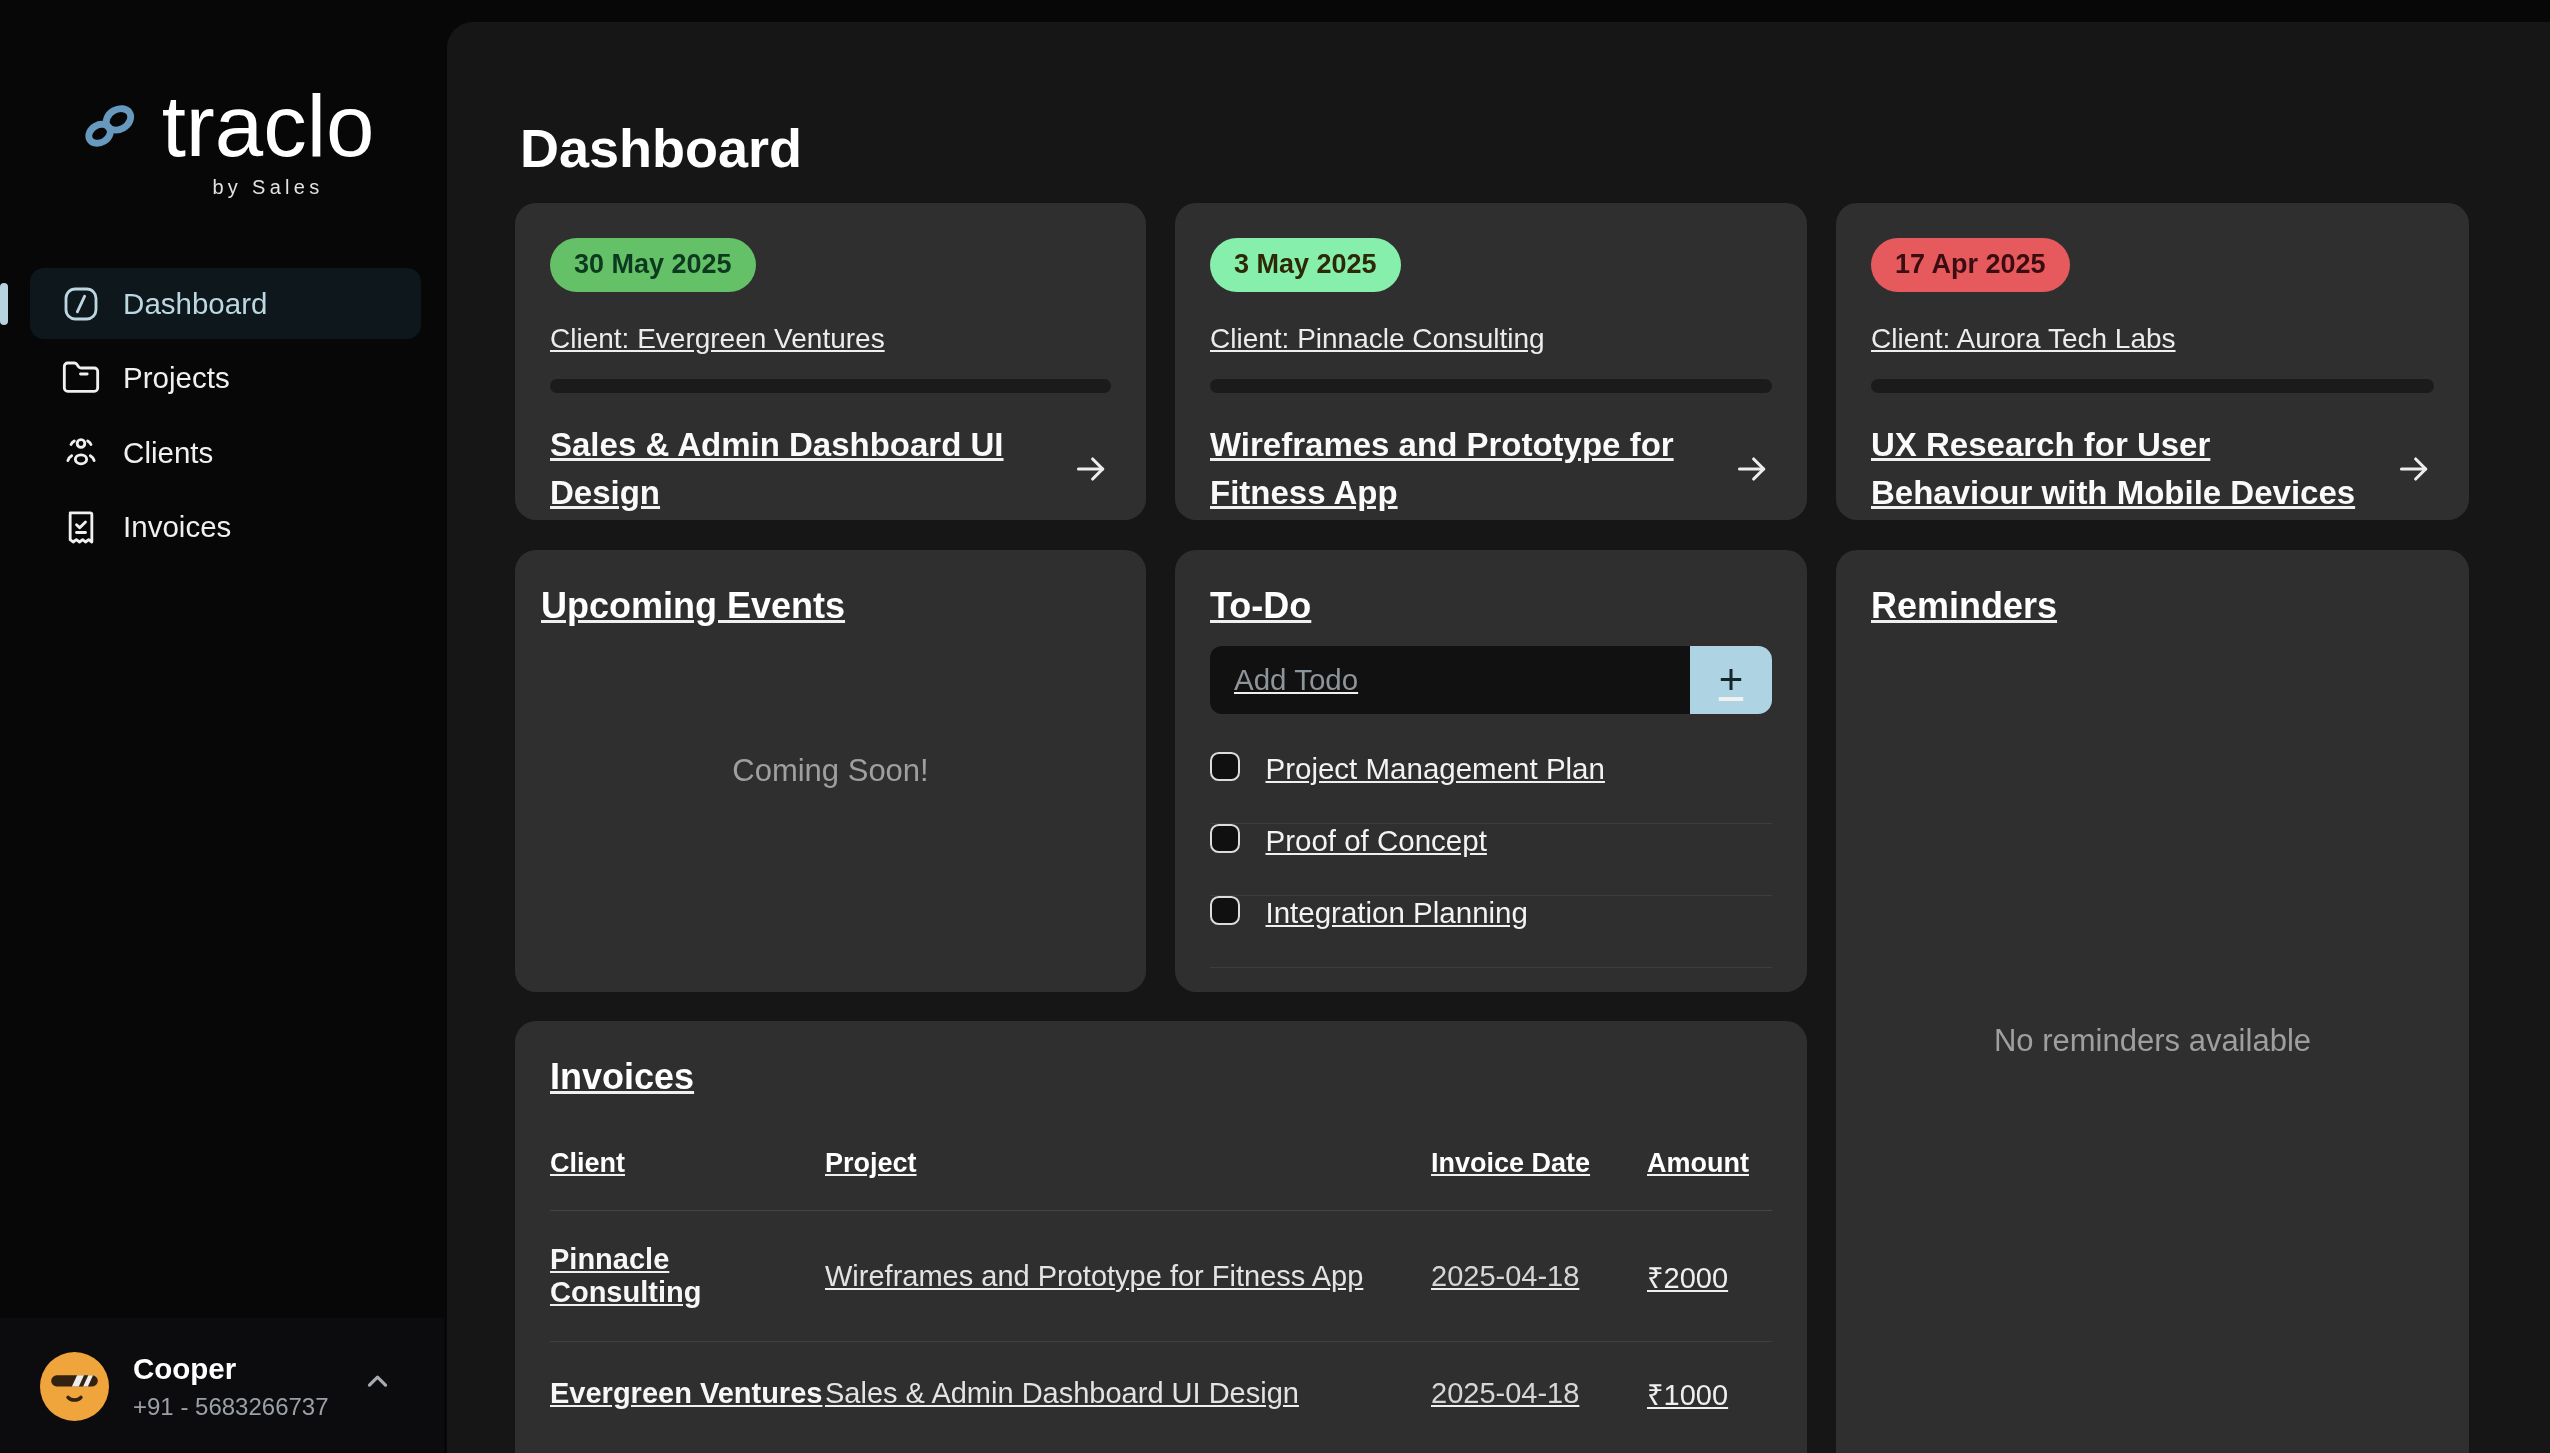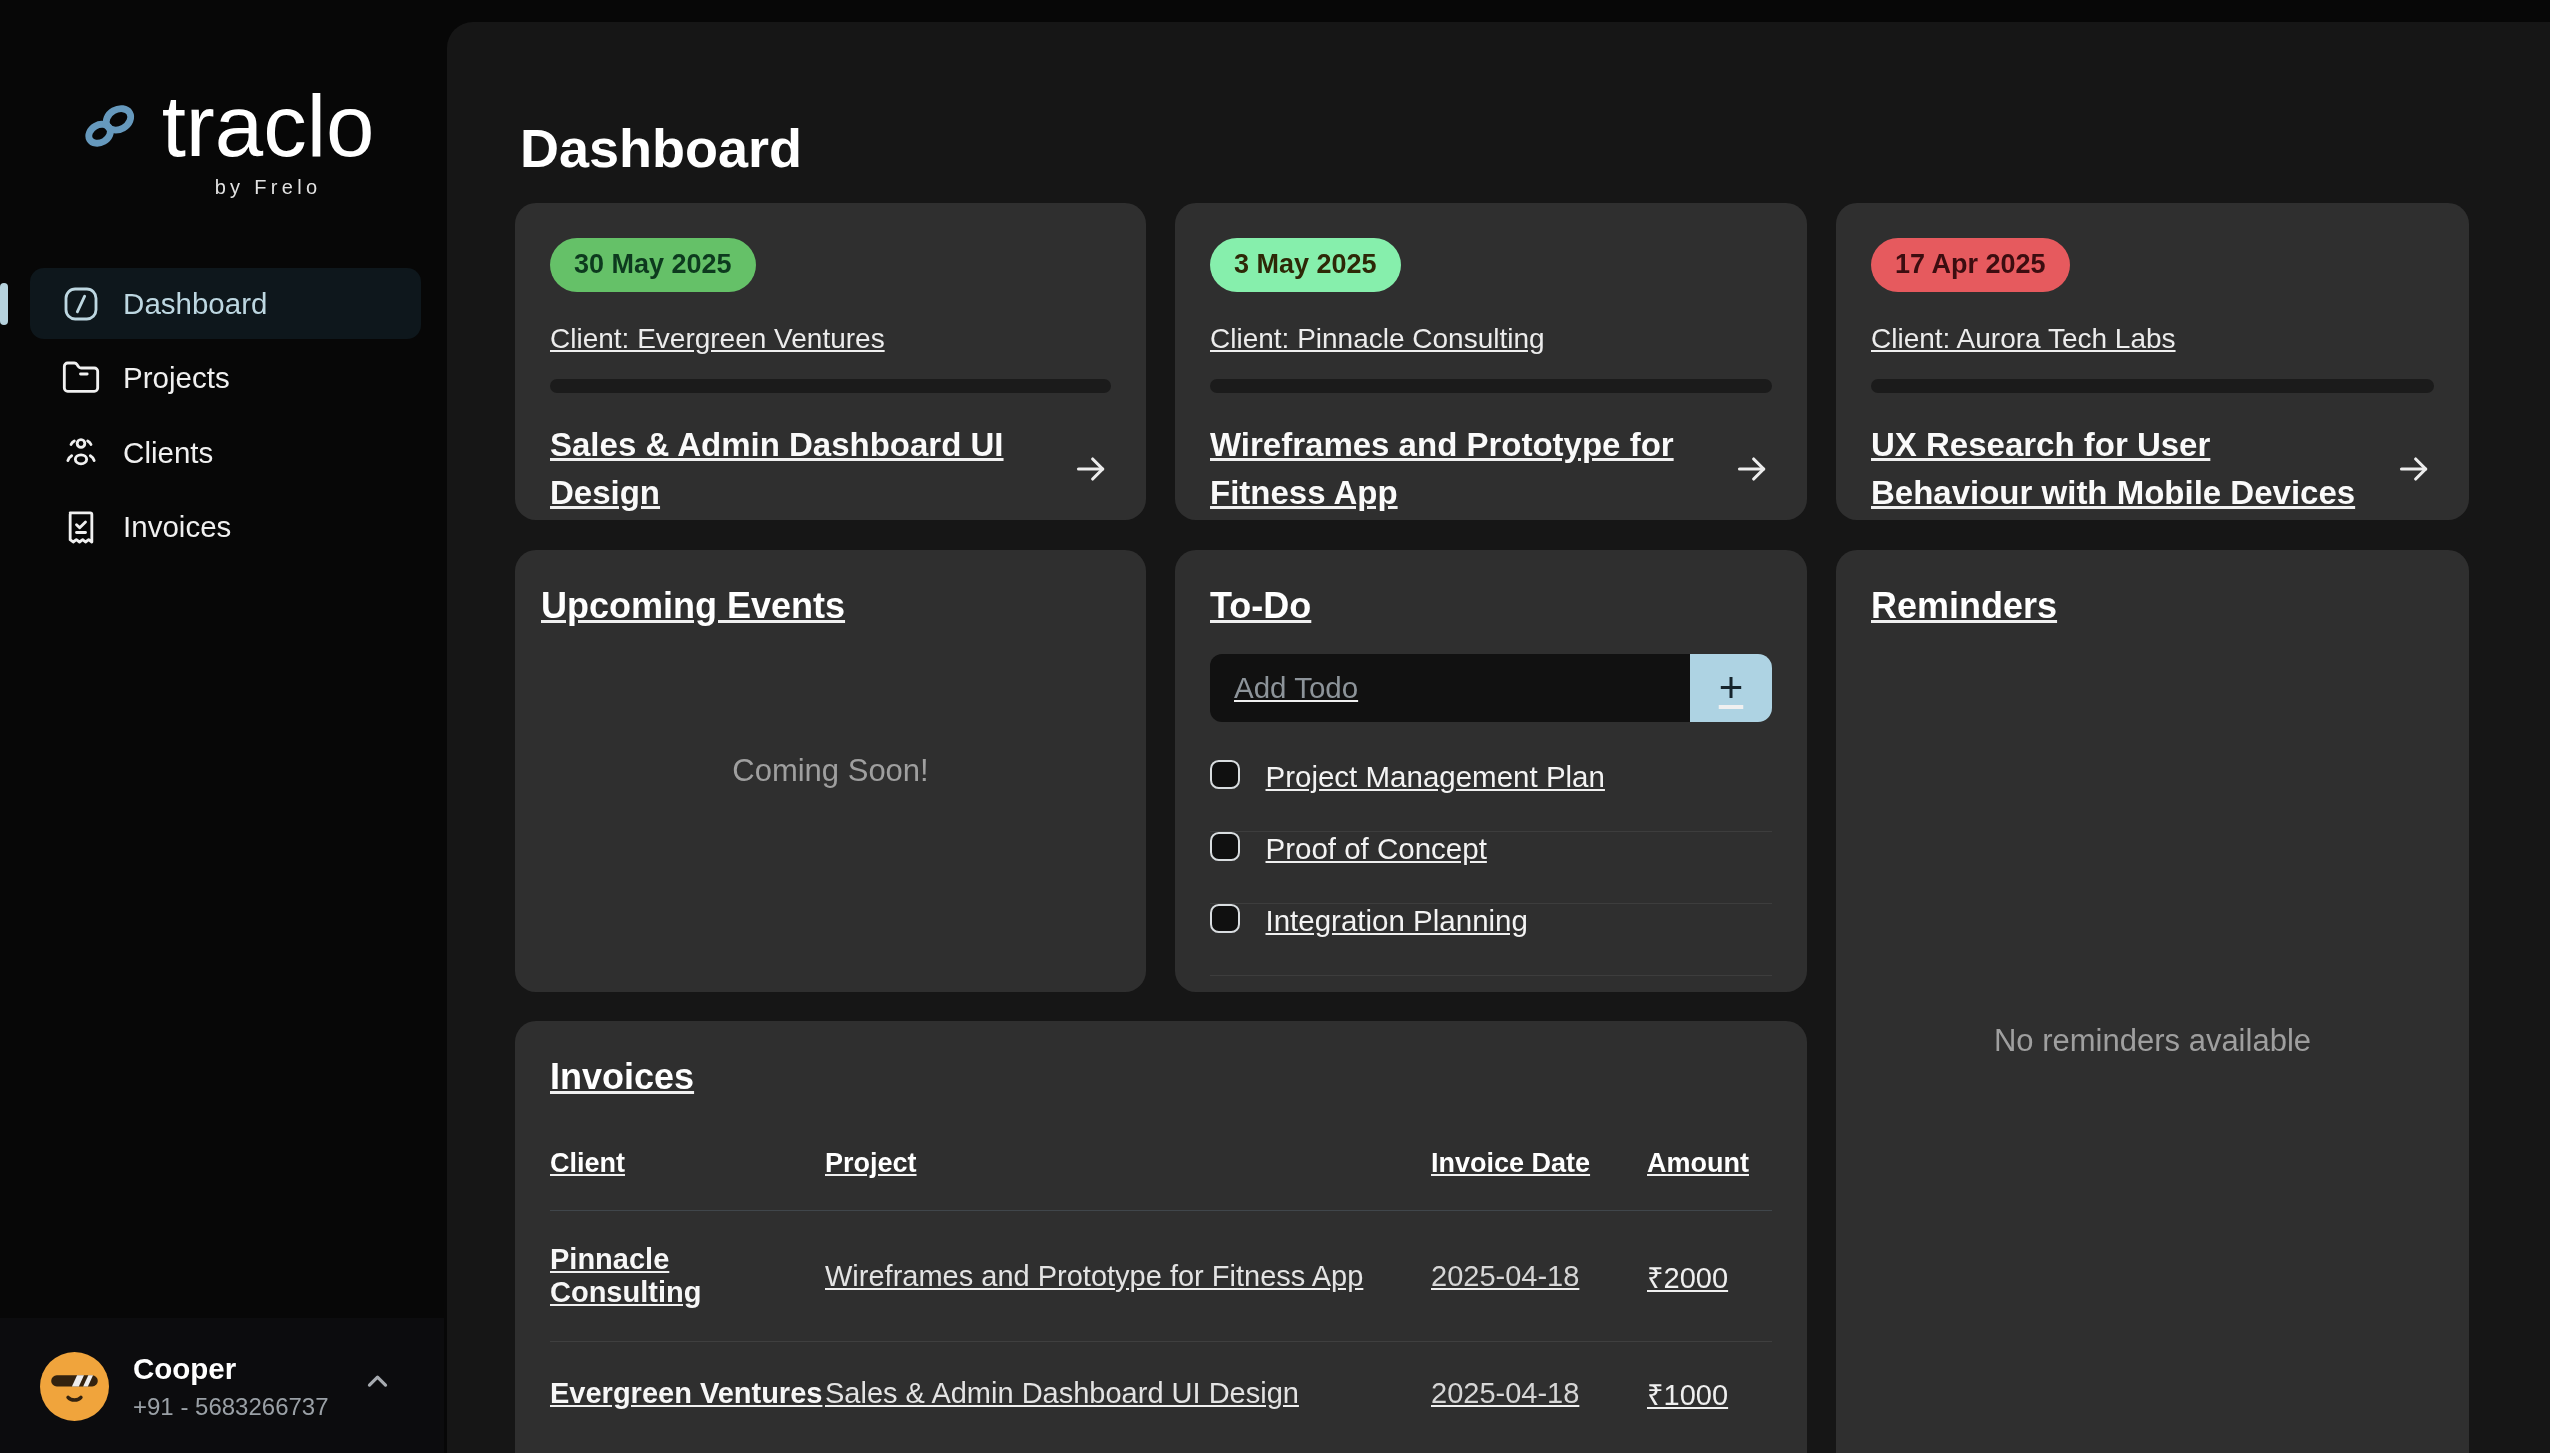--- a/index.html
+++ b/index.html
@@ -50,21 +50,21 @@
   .ptitle-row{margin-top:28px;display:flex;justify-content:space-between;align-items:center;}
   .ptitle{font-size:33px;font-weight:700;color:#fafafa;line-height:1.47;max-width:503px;}
   .arrow-btn{background:none;border:none;padding:0;cursor:pointer;display:flex;}
   .arrow-btn svg{width:40px;height:40px;fill:none;stroke:#ededed;stroke-width:1.9;
     stroke-linecap:round;stroke-linejoin:round;}
   
   .section-title{font-size:36px;font-weight:700;color:#fff;margin:0;}
   .empty-note{position:absolute;left:0;right:0;top:50%;transform:translateY(-50%);
     text-align:center;font-size:31px;color:#9f9f9f;}
   
-  .todo-input-row{margin-top:27px;display:flex;height:68px;}
+  .todo-input-row{margin-top:19px;display:flex;height:68px;}
   .todo-input{flex:1;background:#111111;border:none;outline:none;border-radius:12px 0 0 12px;
     padding:0 0 0 24px;font-size:29.5px;color:#dddddd;font-family:"Liberation Sans", sans-serif;}
   .todo-input::placeholder{color:#8d949a;}
   .todo-add-btn{width:82px;background:#aed3e3;border:none;border-radius:0 14px 14px 0;
     font-size:42px;font-weight:400;color:#16242c;cursor:pointer;line-height:1;
     font-family:"Liberation Sans", sans-serif;}
   .todo-list{margin-top:38px;}
   .todo-item{display:flex;align-items:flex-start;gap:26px;height:71px;
     border-bottom:1.3px solid rgba(255,255,255,0.07);}
   .todo-checkbox{appearance:none;-webkit-appearance:none;width:29.5px;height:29.5px;margin:0;
@@ -90,21 +90,21 @@
       <span class="logo-icon">
         <svg width="80" height="76" viewBox="0 0 100 100">
           <g transform="rotate(-30 50 50)" fill="none" stroke="#6699bd" stroke-width="9" stroke-linecap="round">
             <ellipse cx="33" cy="52" rx="15" ry="11.5"></ellipse>
             <ellipse cx="64" cy="48" rx="17" ry="13"></ellipse>
           </g>
         </svg>
       </span>
       <span class="wordmark">traclo</span>
     </div>
-    <div class="byline">by Frelo</div>
+    <div class="byline">by Sales</div>
   </div>
 
   <nav class="nav">
     <div class="nav-item active">
       <span class="icon">
         <svg viewBox="0 0 24 24">
             <rect x="3" y="3" width="18" height="18" rx="5.5"></rect>
             <path d="M14.2 7.3 9.8 16.7"></path>
           </svg>
       </span>

